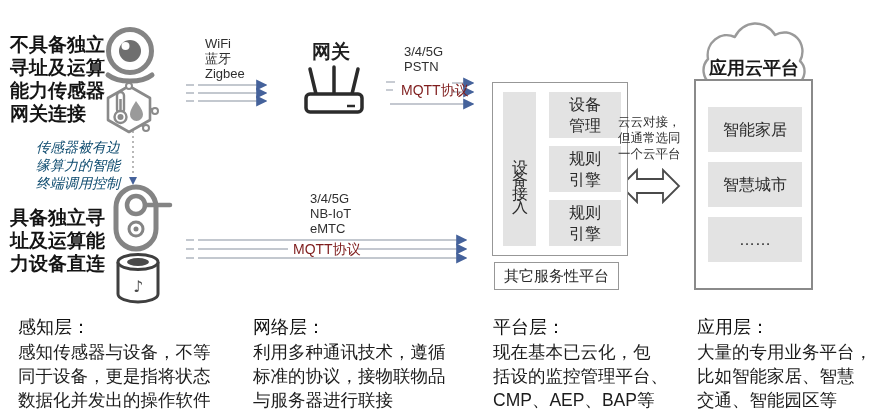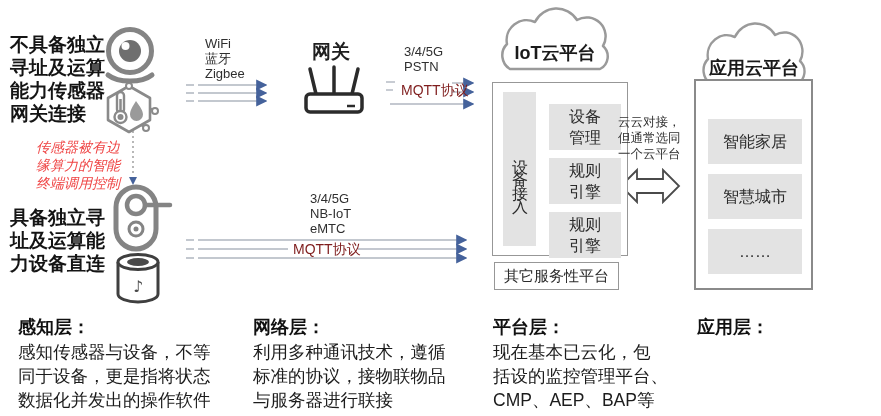--- a/index.html
+++ b/index.html
@@ -1,36 +1,36 @@
 <!DOCTYPE html>
 <html><head>
 <meta charset="utf-8">
 <style>
   html,body{margin:0;padding:0;background:#fff;}
   .canvas{position:relative;width:881px;height:416px;background:#fff;overflow:hidden;
           font-family:"Liberation Sans","DejaVu Sans",sans-serif;color:#1c1c1c;}
   .abs{position:absolute;}
   .ml{white-space:pre-line;}
   .bold-label{font-size:19px;font-weight:700;line-height:23px;color:#141414;}
-  .note{font-size:14px;font-style:italic;color:#ef4444;line-height:18px;}
+  .note{font-size:14px;font-style:italic;color:#0c4a6e;line-height:18px;}
   .proto{font-size:13px;color:#2f2f2f;line-height:15px;}
   .mqtt{font-size:14px;color:#7f1d1d;}
   .cloud-label{font-size:18px;font-weight:700;color:#1a1a1a;text-align:center;}
   .gw-label{font-size:19px;font-weight:700;color:#1f1f1f;}
   .big-box{border:1.5px solid #979797;background:#fff;box-sizing:border-box;}
   .app-box{border:2px solid #8a8a8a;background:#fff;box-sizing:border-box;}
   .gray-cell{background:#e3e3e3;display:flex;align-items:center;justify-content:center;
-             text-align:center;font-size:16px;color:#2b2b2b;line-height:21px;box-sizing:border-box;margin-top:12px;}
+             text-align:center;font-size:16px;color:#2b2b2b;line-height:21px;box-sizing:border-box;}
   .v-cell{writing-mode:vertical-rl;text-orientation:upright;letter-spacing:13px;
           display:flex;align-items:center;justify-content:center;font-size:16px;color:#2b2b2b;
           background:#e3e3e3;box-sizing:border-box;padding-top:6px;}
   .other-box{border:1.5px solid #979797;background:#fff;display:flex;align-items:center;
              justify-content:center;font-size:15px;color:#2b2b2b;box-sizing:border-box;}
   .link-note{font-size:12.5px;line-height:16px;color:#2f2f2f;}
-  .layer-title{font-size:18px;font-weight:700;color:#111;line-height:22px;}
+  .layer-title{font-size:18px;font-weight:400;color:#111;line-height:22px;}
   .layer-body{font-size:17.5px;color:#1c1c1c;line-height:24px;margin-top:2px;}
   svg{display:block;}
 </style>
 </head>
 <body>
 
 <div class="canvas">
 
   <svg class="abs" style="left:0;top:0" width="881" height="416" viewBox="0 0 881 416">
     <defs>
@@ -140,26 +140,20 @@
 
   <div class="abs proto ml" style="left:404px;top:44px">3/4/5G
 PSTN</div>
   <div class="abs mqtt" style="left:401px;top:82px">MQTT协议</div>
 
   <div class="abs proto ml" style="left:310px;top:191px">3/4/5G
 NB-IoT
 eMTC</div>
   <div class="abs mqtt" style="left:293px;top:241px">MQTT协议</div>
 
-  <div class="abs" style="left:484px;top:5px;width:142px;height:76px">
-    <svg width="142" height="76" viewBox="0 0 142 76" preserveAspectRatio="none">
-      <path d="M26 64 A16 16 0 0 1 23 39 A20 20 0 0 1 51 17 A24 24 0 0 1 93 15 A19 19 0 0 1 119 41 A14 14 0 0 1 116 64 Z" fill="#fff" stroke="#9a9a9a" stroke-width="2.5" stroke-linejoin="round"></path>
-    </svg>
-    <div class="abs cloud-label" style="left:0;top:36px;width:100%">IoT云平台</div>
-  </div>
 
   <div class="abs big-box" style="left:492px;top:82px;width:136px;height:174px"></div>
   <div class="abs v-cell" style="left:503px;top:92px;width:33px;height:154px">设备接入</div>
   <div class="abs gray-cell" style="left:549px;top:92px;width:72px;height:46px;padding:0 14px">设备管理</div>
   <div class="abs gray-cell" style="left:549px;top:146px;width:72px;height:46px;padding:0 14px">规则引擎</div>
   <div class="abs gray-cell" style="left:549px;top:200px;width:72px;height:46px;padding:0 14px">规则引擎</div>
   <div class="abs link-note ml" style="left:618px;top:114px;width:66px">云云对接，
 但通常选同
 一个云平台</div>
 
@@ -190,15 +184,18 @@
 与服务器进行联接</div>
   </div>
   <div class="abs" style="left:493px;top:316px;width:196px">
     <div class="layer-title">平台层：</div>
     <div class="layer-body ml">现在基本已云化，包
 括设的监控管理平台、
 CMP、AEP、BAP等</div>
   </div>
   <div class="abs" style="left:697px;top:316px;width:180px">
     <div class="layer-title">应用层：</div>
+    <div class="layer-body ml">大量的专用业务平台，
+比如智能家居、智慧
+交通、智能园区等</div>
   </div>
 
 </div>
 
 </body></html>

